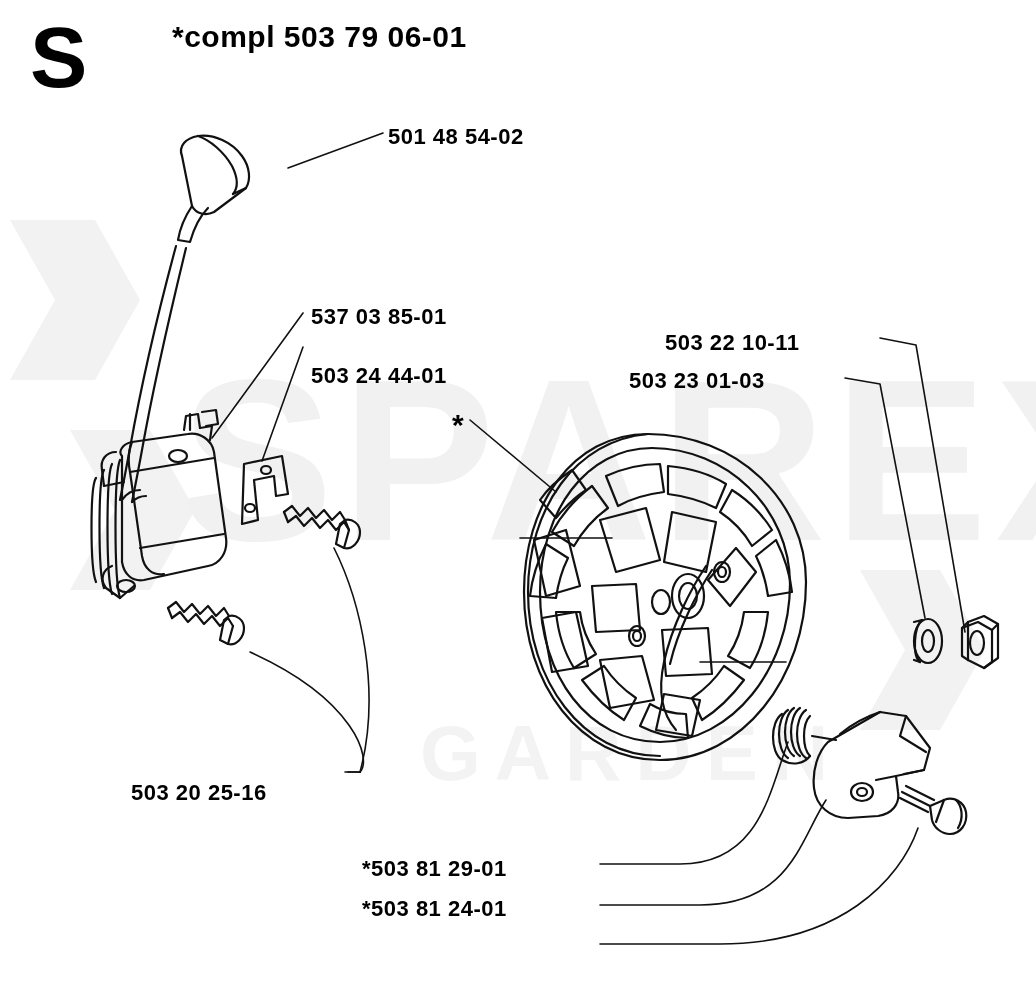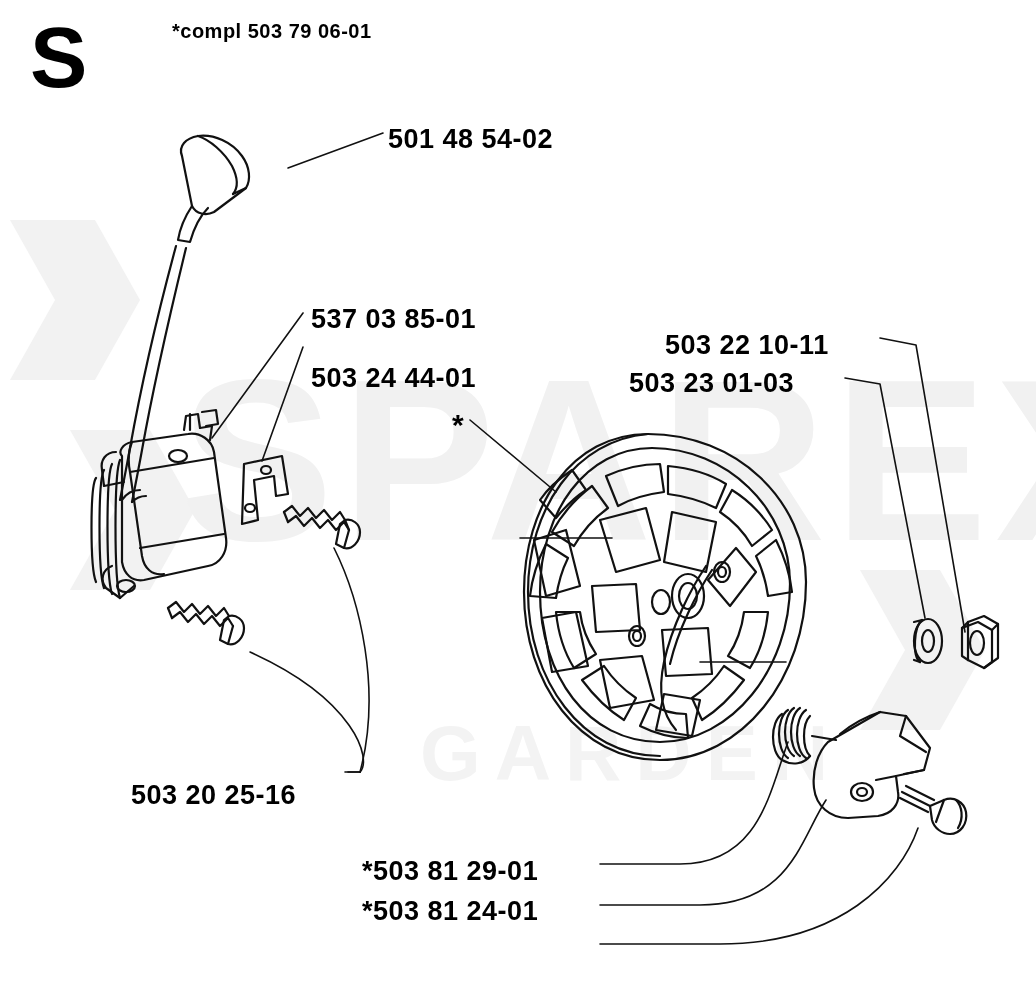--- a/index.html
+++ b/index.html
@@ -23,21 +23,21 @@
   .svg-layer {
     position: absolute;
     left: 0;
     top: 0;
     width: 1036px;
     height: 1000px;
   }
   .lbl {
     position: absolute;
     color: #000000;
-    font-size: 27px;
+    font-size: 22px;
     font-weight: bold;
     white-space: nowrap;
     letter-spacing: 0.5px;
   }
   .big-s {
     position: absolute;
     left: 30px;
     top: 14px;
     font-size: 86px;
     font-weight: bold;
@@ -64,21 +64,21 @@
         <polygon points="70,330 150,330 195,410 150,490 70,490 115,410"></polygon>
         <polygon points="860,470 940,470 985,550 940,630 860,630 905,550"></polygon>
       </g>
       <text x="180" y="440" font-family="Liberation Sans, sans-serif" font-size="230" font-weight="bold" fill="#f1f1f1" letter-spacing="8">SPAREX</text>
       <text x="420" y="680" font-family="Liberation Sans, sans-serif" font-size="78" font-weight="bold" fill="#f3f3f3" letter-spacing="14">GARDEN</text>
     </svg>
   </div>
 
   <div class="big-s">S</div>
 
-  <div class="lbl" style="left:172px; top:20px; font-size:20px;">*compl 503 79 06-01</div>
+  <div class="lbl" style="left:172px; top:20px; font-size:30px;">*compl 503 79 06-01</div>
 
   <svg class="svg-layer" viewBox="0 0 1036 1000" xmlns="http://www.w3.org/2000/svg">
     <g fill="none" stroke="#111111" stroke-width="2.2" stroke-linejoin="round" stroke-linecap="round">
 
       <g stroke-width="1.6">
 
         <path d="M383 133 L288 168"></path>
 
         <path d="M303 313 L212 438"></path>
 

